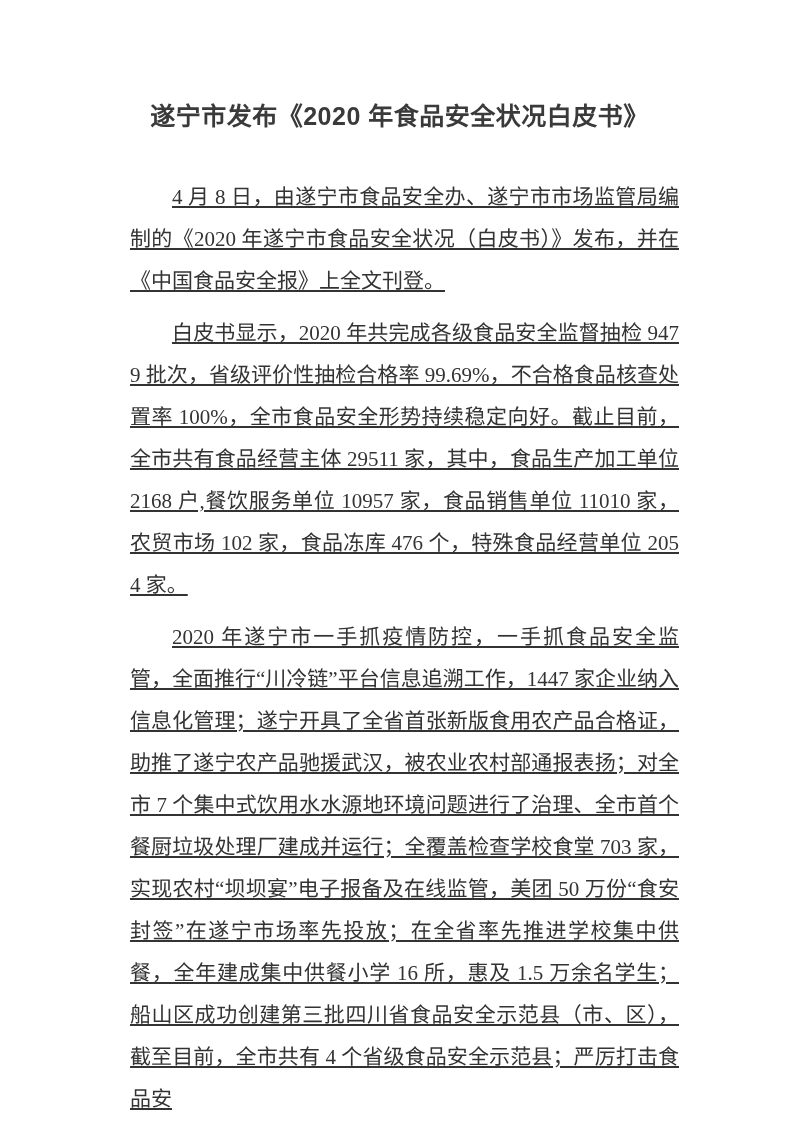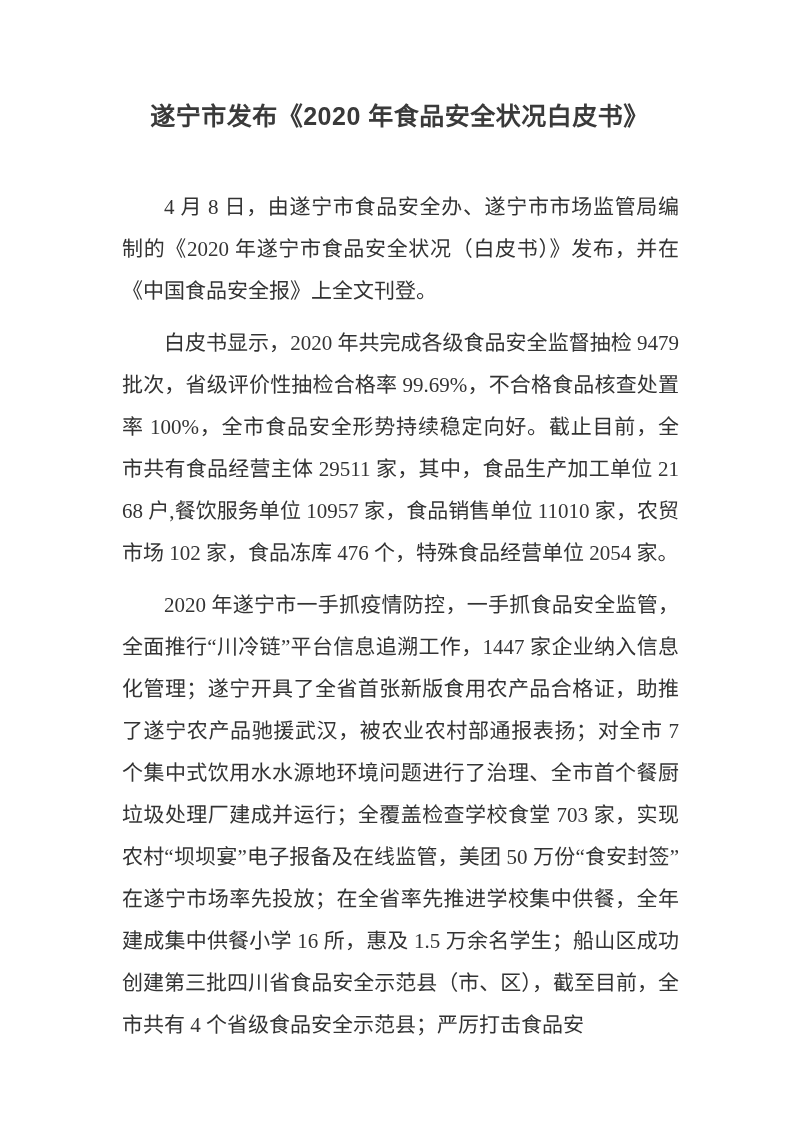--- a/index.html
+++ b/index.html
@@ -14,39 +14,40 @@
     height: 1122px;
     margin: 0 auto;
     background: #ffffff;
     box-sizing: border-box;
     padding: 96px 114px 0 120px;
     overflow: hidden;
     font-family: "Liberation Serif", "DejaVu Serif", serif;
     color: #333333;
   }
   .doc-title {
-    margin: 0 0 50px 0;
+    margin: 0 0 40px 0;
     font-family: "Liberation Sans", "DejaVu Sans", sans-serif;
     font-weight: 700;
     font-size: 25px;
     line-height: 40px;
     text-align: center;
     color: #3a3a3a;
     letter-spacing: 0.5px;
     white-space: nowrap;
   }
   .doc-para {
-    margin: 0 0 10px 2px;
+    margin: 0 0 10px 10px;
     font-size: 21px;
     line-height: 42px;
     text-align: justify;
     text-justify: inter-ideograph;
     text-indent: 2em;
     color: #333333;
     word-break: break-all;
+    text-decoration: underline;
   }
 </style>
 </head>
 <body>
 
 <div class="page">
   <h1 class="doc-title">遂宁市发布《2020 年食品安全状况白皮书》</h1>
 
   <p class="doc-para">4 月 8 日，由遂宁市食品安全办、遂宁市市场监管局编制的《2020 年遂宁市食品安全状况（白皮书）》发布，并在《中国食品安全报》上全文刊登。</p>
 

